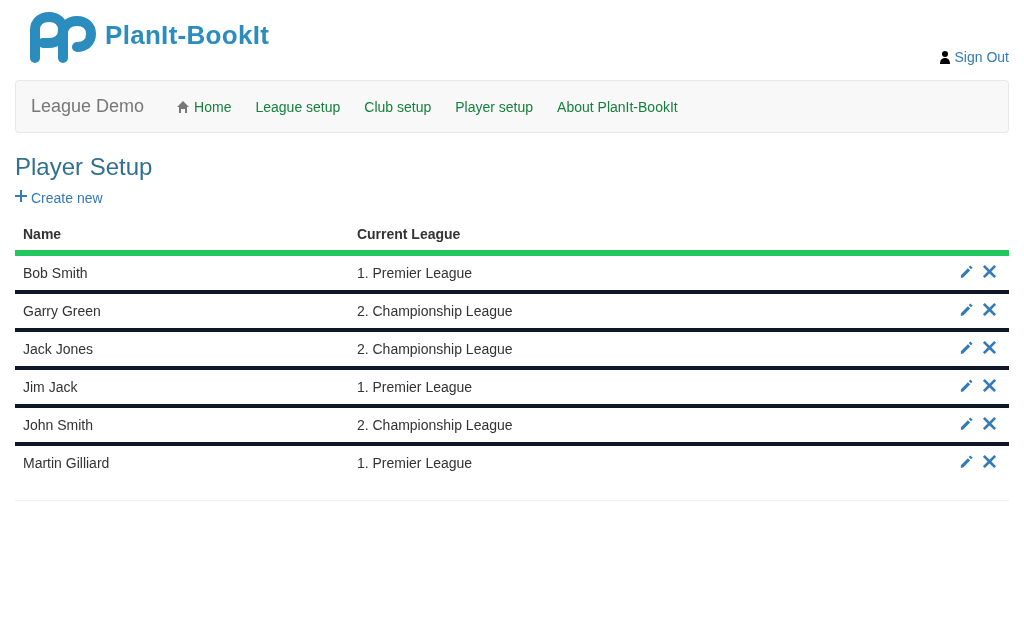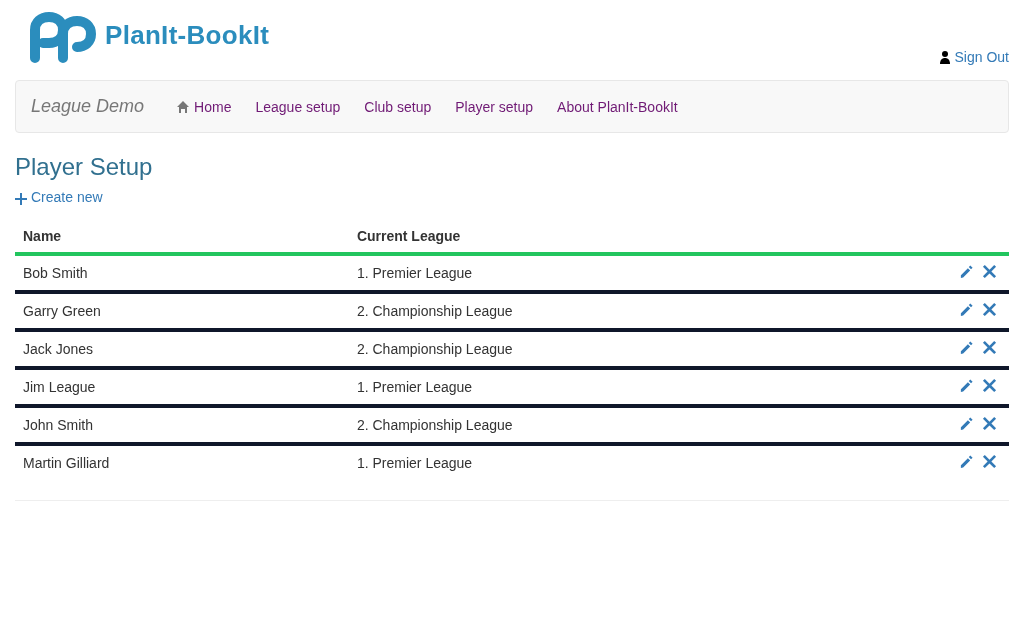--- a/index.html
+++ b/index.html
@@ -46,25 +46,24 @@
       display: flex;
       align-items: center;
       min-height: 50px;
       padding: 0 15px;
     }
     .navbar-brand {
       color: #777;
       font-size: 18px;
       padding: 15px 15px 15px 0;
       margin-right: 5px;
-      font-style: italic;
     }
     .nav { display: flex; list-style: none; }
     .nav li a {
-      color: #701a75;
+      color: #15803d;
       padding: 15px 12px;
       text-decoration: none;
       display: flex;
       align-items: center;
       gap: 4px;
       font-size: 14px;
       cursor: pointer;
       justify-content: center;
     }
     .homeicon { width: 14px; height: 14px; }
@@ -72,40 +71,40 @@
       color: #31708f;
       font-size: 24px;
       font-weight: 500;
       margin: 0 15px 8px;
     }
     .create-link {
       color: #337ab7;
       text-decoration: none;
       margin: 0 15px;
       display: inline-flex;
-      align-items: flex-end;
+      align-items: flex-start;
       gap: 4px;
       cursor: pointer;
       font-size: 14px;
     }
     .plusicon { width: 12px; height: 12px; }
     .table {
       width: calc(100% - 30px);
       margin: 12px 15px 20px;
       border-collapse: collapse;
     }
     .table th, .table td {
       text-align: left;
       padding: 8px;
       border-top: 4px solid #0f172a;
       vertical-align: middle;
     }
     .table thead th {
       border-top: none;
-      border-bottom: 4px solid #22c55e;
+      border-bottom: 6px solid #22c55e;
       font-weight: bold;
     }
     .table td.actions {
       text-align: right;
       white-space: nowrap;
       width: 100px;
     }
     .action-btn {
       color: #337ab7;
       cursor: pointer;
@@ -214,21 +213,21 @@
       <tr>
         <td>Jack Jones</td>
         <td>2. Championship League</td>
         <td class="actions"><span class="action-btn"><svg viewBox="0 0 16 16" fill="#337ab7">
               <path d="M12.1 1.5l2.4 2.4-1.7 1.7-2.4-2.4 1.7-1.7zM2 12l7.5-7.5 2.4 2.4L4.4 14.4 2 15l0-3z"></path>
             </svg></span><span class="action-btn"><svg viewBox="0 0 16 16" fill="#337ab7">
               <polygon points="3,1 8,6 13,1 15,3 10,8 15,13 13,15 8,10 3,15 1,13 6,8 1,3"></polygon>
             </svg></span></td>
       </tr>
       <tr>
-        <td>Jim League</td>
+        <td>Jim Jack</td>
         <td>1. Premier League</td>
         <td class="actions"><span class="action-btn"><svg viewBox="0 0 16 16" fill="#337ab7">
               <path d="M12.1 1.5l2.4 2.4-1.7 1.7-2.4-2.4 1.7-1.7zM2 12l7.5-7.5 2.4 2.4L4.4 14.4 2 15l0-3z"></path>
             </svg></span><span class="action-btn"><svg viewBox="0 0 16 16" fill="#337ab7">
               <polygon points="3,1 8,6 13,1 15,3 10,8 15,13 13,15 8,10 3,15 1,13 6,8 1,3"></polygon>
             </svg></span></td>
       </tr>
       <tr>
         <td>John Smith</td>
         <td>2. Championship League</td>

